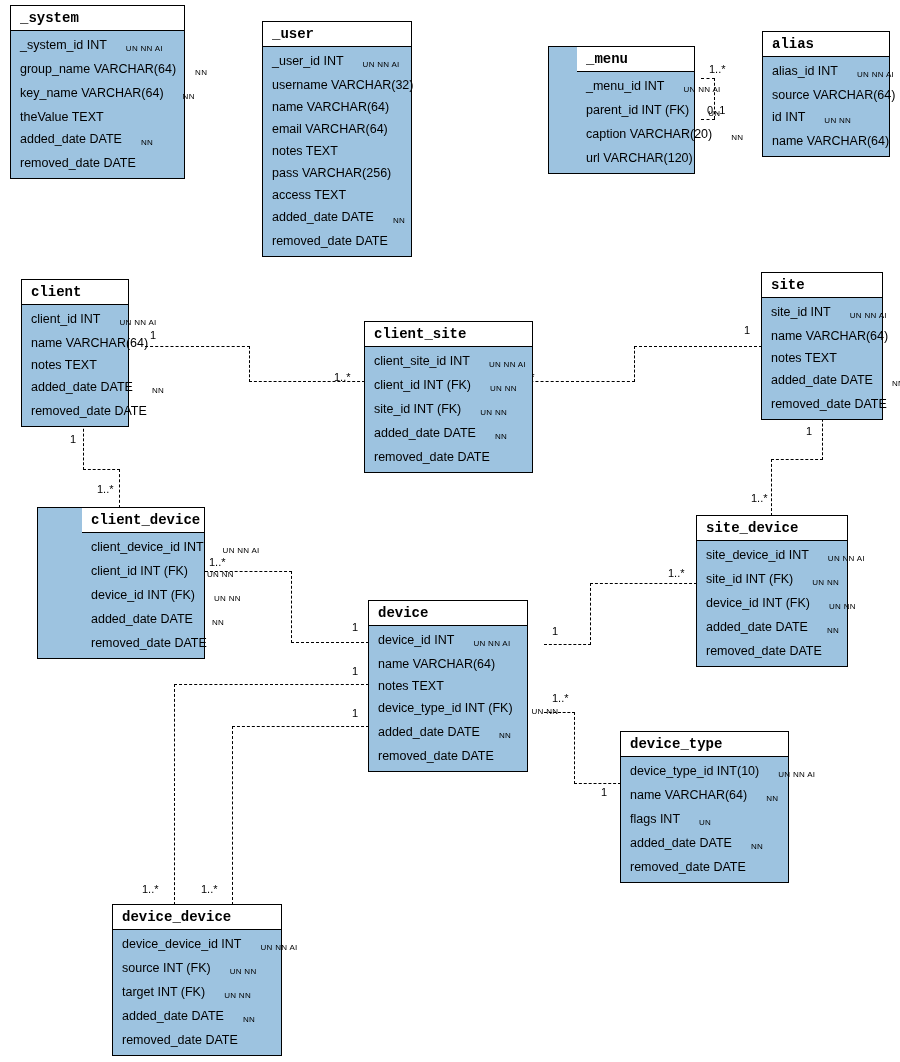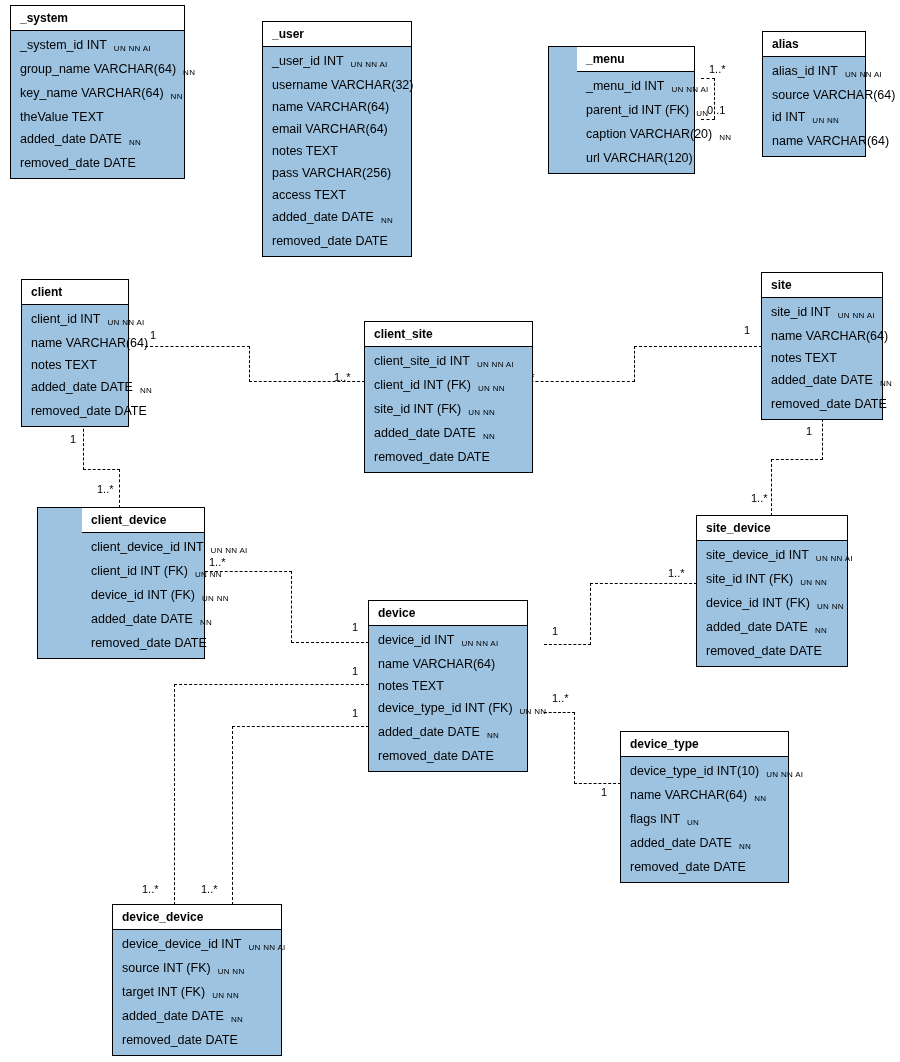--- a/index.html
+++ b/index.html
@@ -19,44 +19,45 @@
     position:absolute;
     box-sizing:border-box;
     border:1px solid #000;
     background:#9dc3e0;
     z-index:5;
   }
   .entity .ent-title{
     box-sizing:border-box;
     background:#ffffff;
     border-bottom:1px solid #000;
-    font-size:12px;
+    font-size:14px;
     font-weight:bold;
     color:#000;
     padding:5px 8px 5px 9px;
     line-height:14px;
     white-space:nowrap;
+    font-family:Liberation Mono, monospace;
   }
   .entity .ent-cols{
     padding:3px 0 4px 0;
   }
   .entity .col{
     font-size:12.5px;
     color:#000;
     line-height:16px;
     padding:3px 7px 3px 9px;
     white-space:nowrap;
   }
   .flags{
     font-size:8px;
     letter-spacing:.3px;
     vertical-align:baseline;
     position:relative;
     top:2px;
-    margin-left:7px;
+    margin-left:19px;
   }
   .h-seg{
     position:absolute;
     border-top:1px dashed #000;
     height:0;
     z-index:2;
   }
   .v-seg{
     position:absolute;
     border-left:1px dashed #000;
@@ -170,21 +171,21 @@
       </div>
       <div class="entity" style="left: 548px; top: 46px; width: 147px; padding-left: 28px;">
         <div class="ent-title">_menu</div>
         <div class="ent-cols">
           <div class="col"><span>_menu_id INT</span><span class="flags">UN NN AI</span></div>
           <div class="col"><span>parent_id INT (FK)</span><span class="flags">UN</span></div>
           <div class="col"><span>caption VARCHAR(20)</span><span class="flags">NN</span></div>
           <div class="col"><span>url VARCHAR(120)</span></div>
         </div>
       </div>
-      <div class="entity" style="left: 762px; top: 31px; width: 104px;">
+      <div class="entity" style="left: 762px; top: 31px; width: 128px;">
         <div class="ent-title">alias</div>
         <div class="ent-cols">
           <div class="col"><span>alias_id INT</span><span class="flags">UN NN AI</span></div>
           <div class="col"><span>source VARCHAR(64)</span></div>
           <div class="col"><span>id INT</span><span class="flags">UN NN</span></div>
           <div class="col"><span>name VARCHAR(64)</span></div>
         </div>
       </div>
       <div class="entity" style="left: 21px; top: 279px; width: 108px;">
         <div class="ent-title">client</div>

